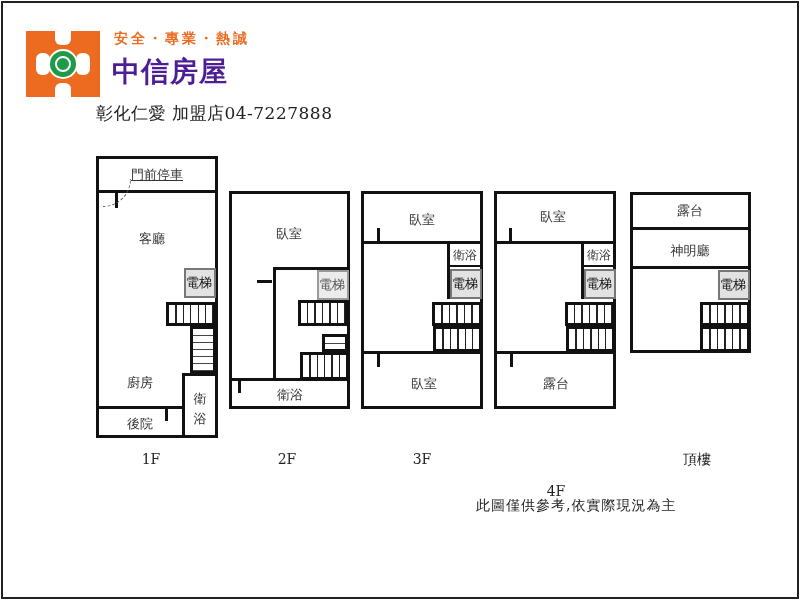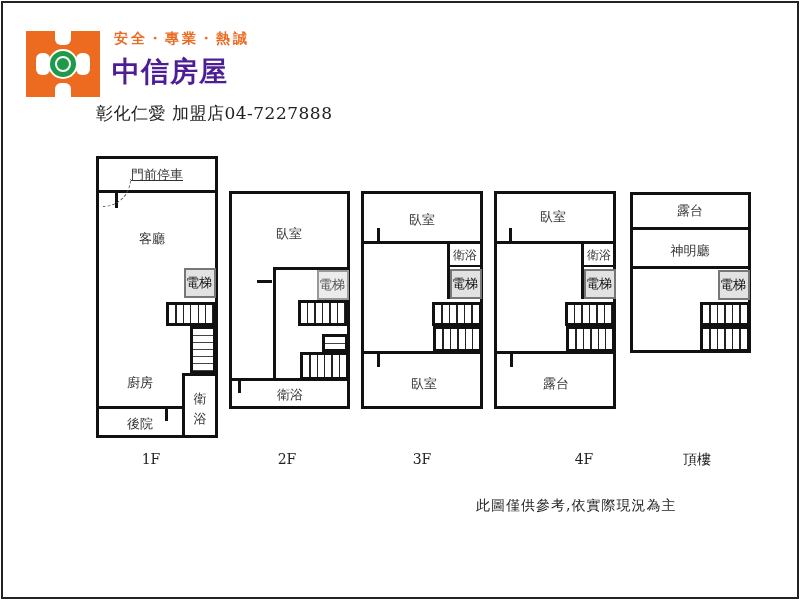--- a/index.html
+++ b/index.html
@@ -142,16 +142,16 @@
   <div class="room-label" style="left:690px;top:242px;">神明廳</div>
   <div class="wall" style="left:630px;top:266px;width:120px;height:3px;"></div>
   <div class="elev" style="left:718px;top:270px;">電梯</div>
   <div class="stairs" style="left:700px;top:302px;width:50px;height:24px;"></div>
   <div class="stairs" style="left:700px;top:326px;width:50px;height:26px;"></div>
 </div>
 
 <div class="floor-label" style="left:151px;">1F</div>
 <div class="floor-label" style="left:287px;">2F</div>
 <div class="floor-label" style="left:422px;text-align:center;">3F</div>
-<div class="floor-label" style="left:584px;">4F</div>
+<div class="floor-label" style="left:556px;margin-top:32px;">4F</div>
 <div class="floor-label" style="left:697px;">頂樓</div>
 
 <div class="note">此圖僅供參考,依實際現況為主</div>
 
 </body></html>

